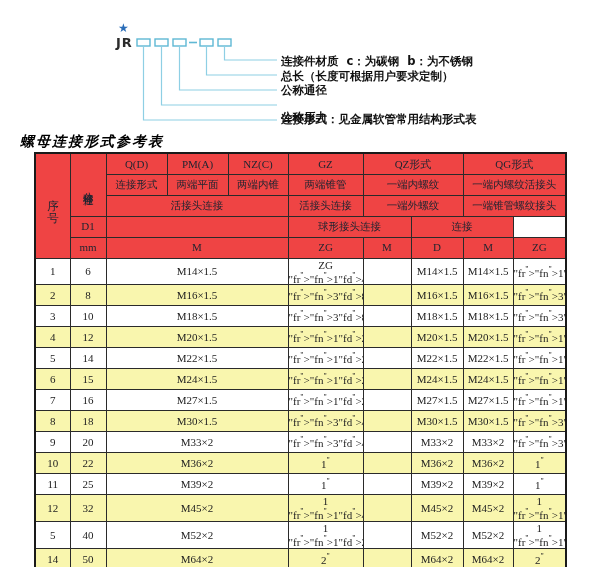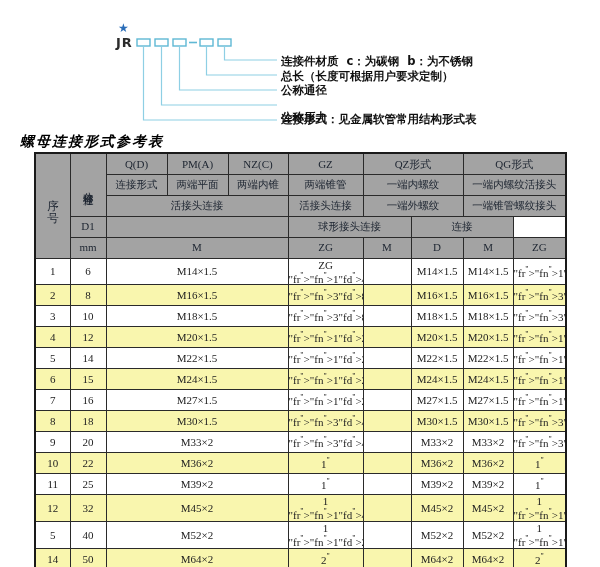--- a/index.html
+++ b/index.html
@@ -16,21 +16,21 @@
 
   
   .tbl-title { position:absolute; left:20px; top:125px; font-size:14px; font-weight:700; font-style:italic; color:#000;
                font-family:"DejaVu Serif","Liberation Serif",serif; letter-spacing:2px;margin-top:8px; }
 
   
   table { position:absolute; left:34px; top:152px; width:531px; border-collapse:collapse; table-layout:fixed;
           font-family:"Liberation Serif","DejaVu Serif",serif; }
   th, td { border:1px solid #2a2a2a; text-align:center; vertical-align:middle; padding:0; overflow:hidden; }
   table { border:2px solid #1a1a1a; }
-  thead th { background:#a3a3a3; color:#1c2430; font-weight:400; font-size:10.5px; height:21px; line-height:1.1; }
+  thead th { background:#ef4444; color:#1c2430; font-weight:400; font-size:10.5px; height:21px; line-height:1.1; }
   thead th.code { font-size:11px; font-family:"Liberation Serif","DejaVu Serif",serif; }
   tbody td { font-size:11px; color:#222; height:21px; }
   tr.alt td { background:#f9f6ae; }
   .vert { writing-mode:vertical-rl; text-orientation:upright; margin:0 auto; }
   th.seq .vert { letter-spacing:14px; font-size:11.5px; }
   th.dn  .vert { letter-spacing:1px; font-size:10.5px; }
   .q { font-size:8px; vertical-align:0.6em; }
 </style>
 </head>
 <body>

